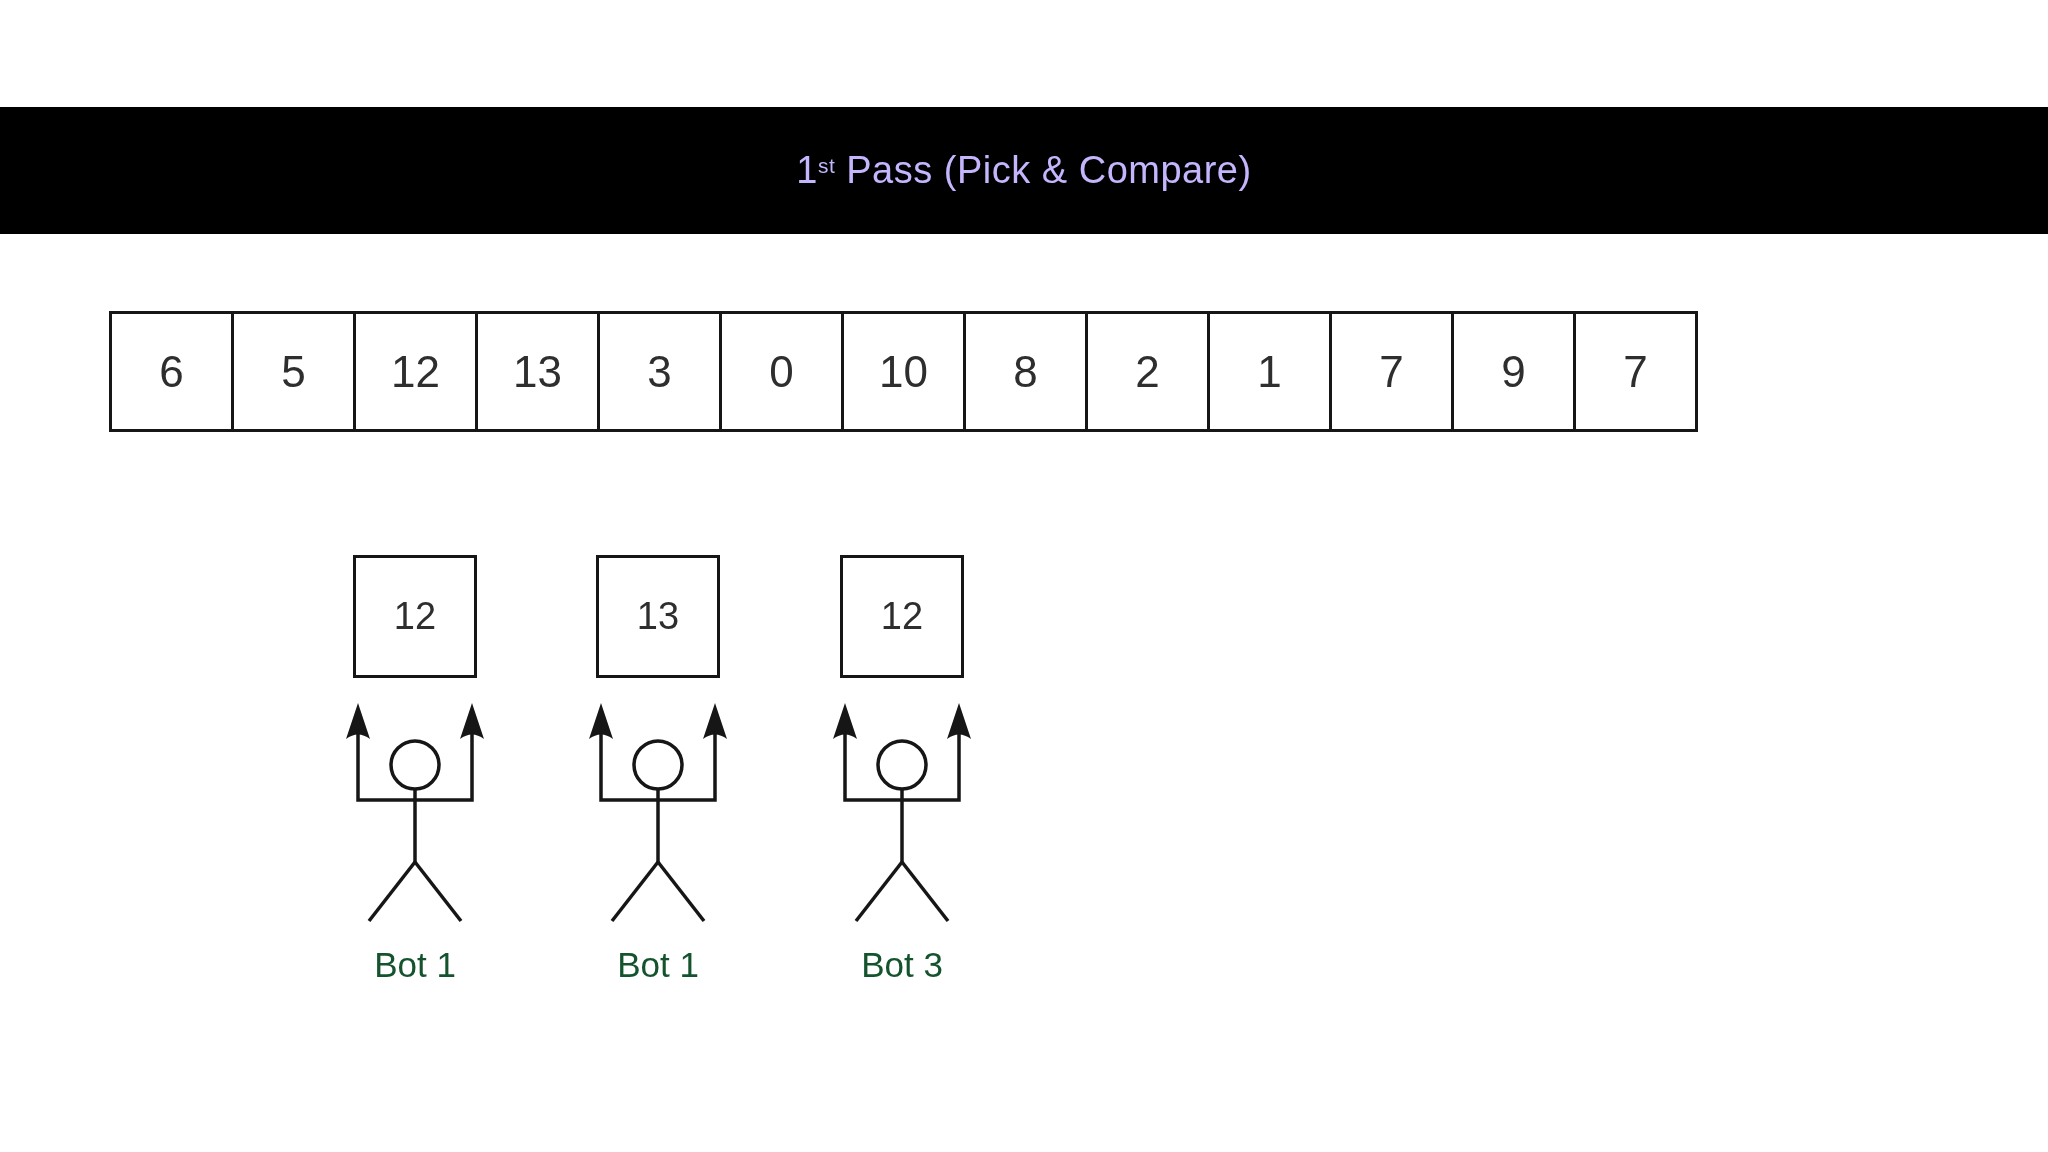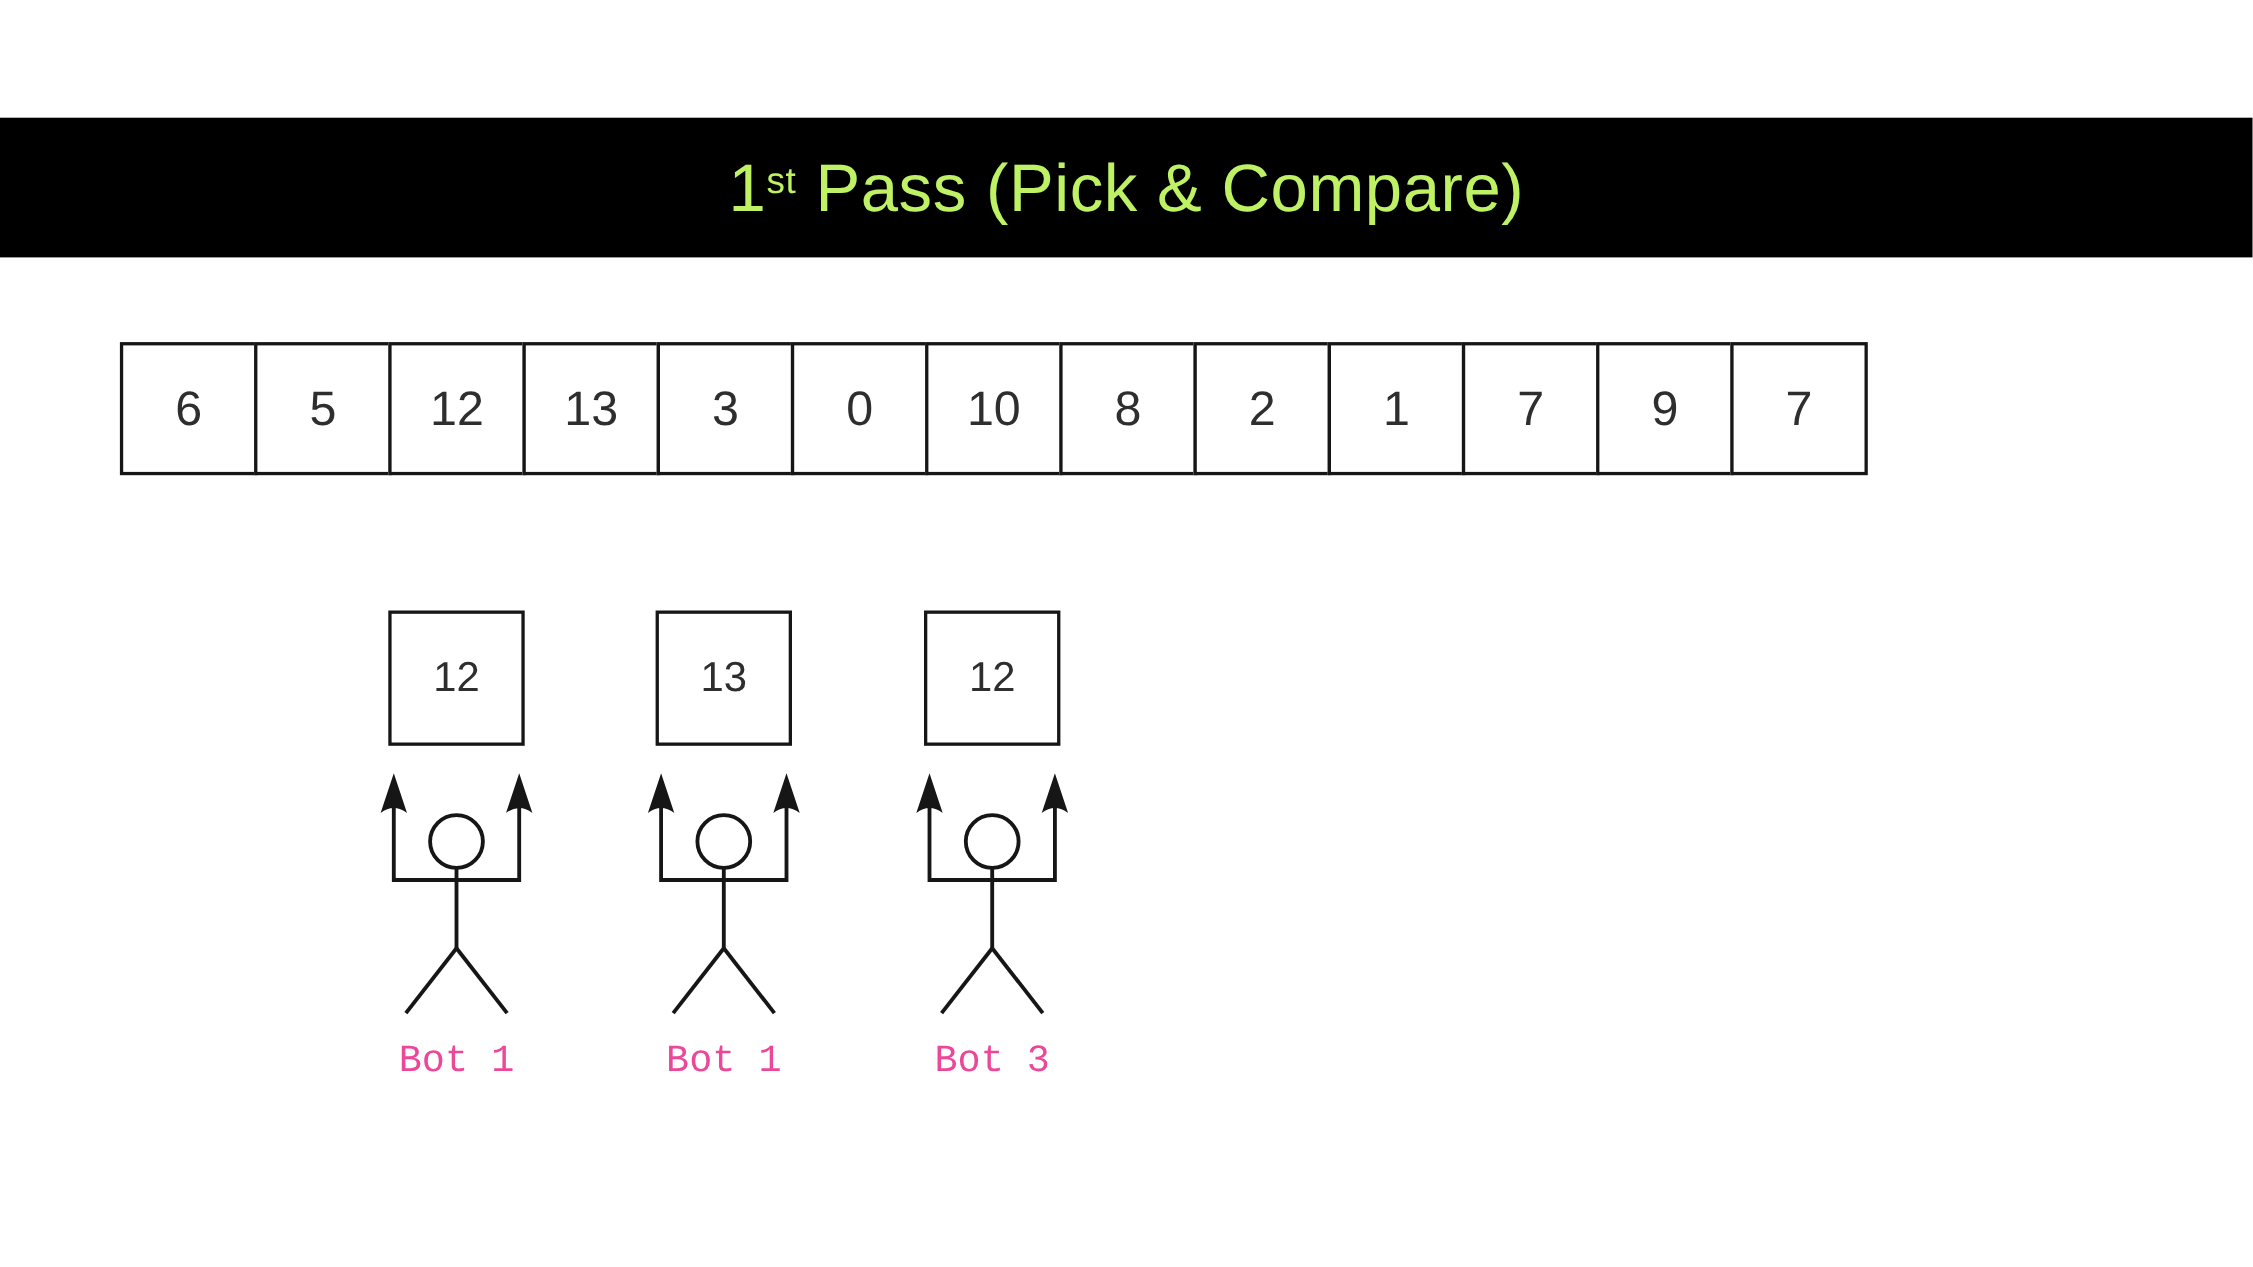--- a/index.html
+++ b/index.html
@@ -22,22 +22,22 @@
     left: 0;
     top: 107px;
     width: 2048px;
     height: 127px;
     background: #000000;
     display: flex;
     align-items: center;
     justify-content: center;
   }
   .banner-title {
-    color: #bef264;
-    font-size: 61px;
+    color: #c4b5fd;
+    font-size: 38px;
     letter-spacing: 0.5px;
     white-space: pre;
   }
   .banner-title sup {
     font-size: 0.55em;
     vertical-align: 0.5em;
     line-height: 0;
   }
 
   
@@ -95,22 +95,21 @@
     width: 140px;
     height: 230px;
   }
   .bot-label {
     position: absolute;
     left: 0;
     top: 390px;
     width: 160px;
     text-align: center;
     font-size: 35px;
-    color: #ec4899;
-    font-family: Liberation Mono, monospace;
+    color: #14532d;
   }
 </style>
 </head>
 <body>
 
 <div class="canvas">
 
   <div class="banner">
     <div class="banner-title"><span>1</span><sup>st</sup><span> Pass (Pick &amp; Compare)</span></div>
   </div>

